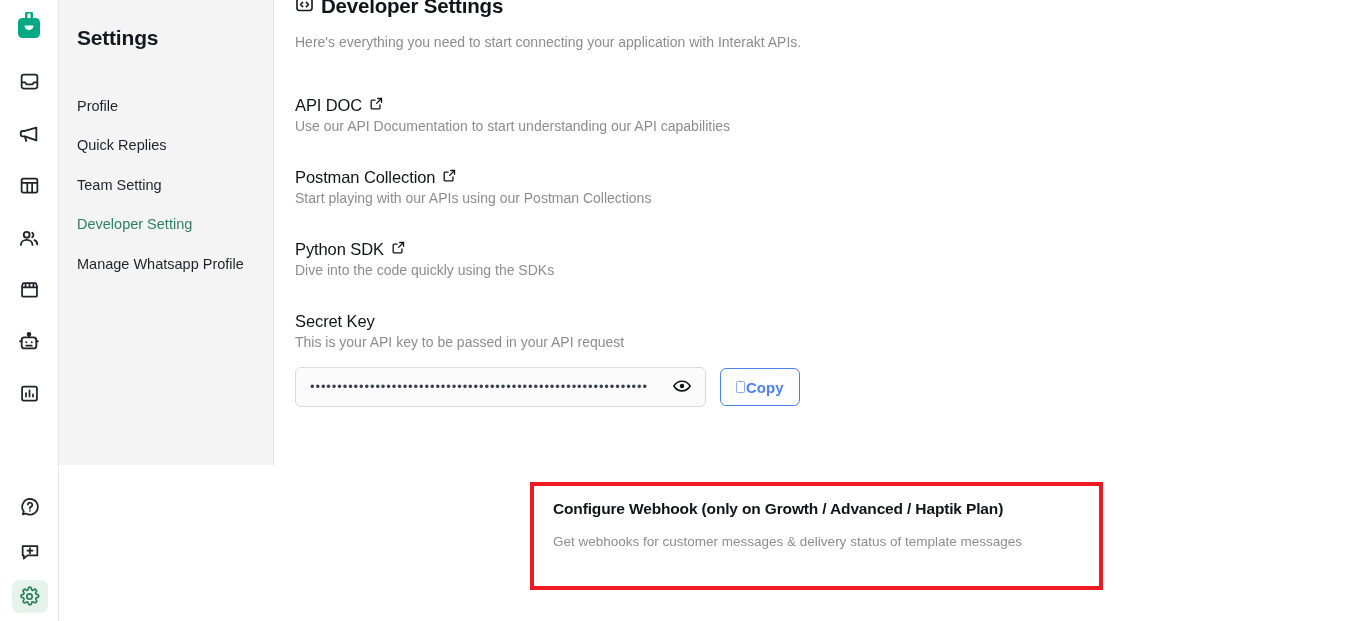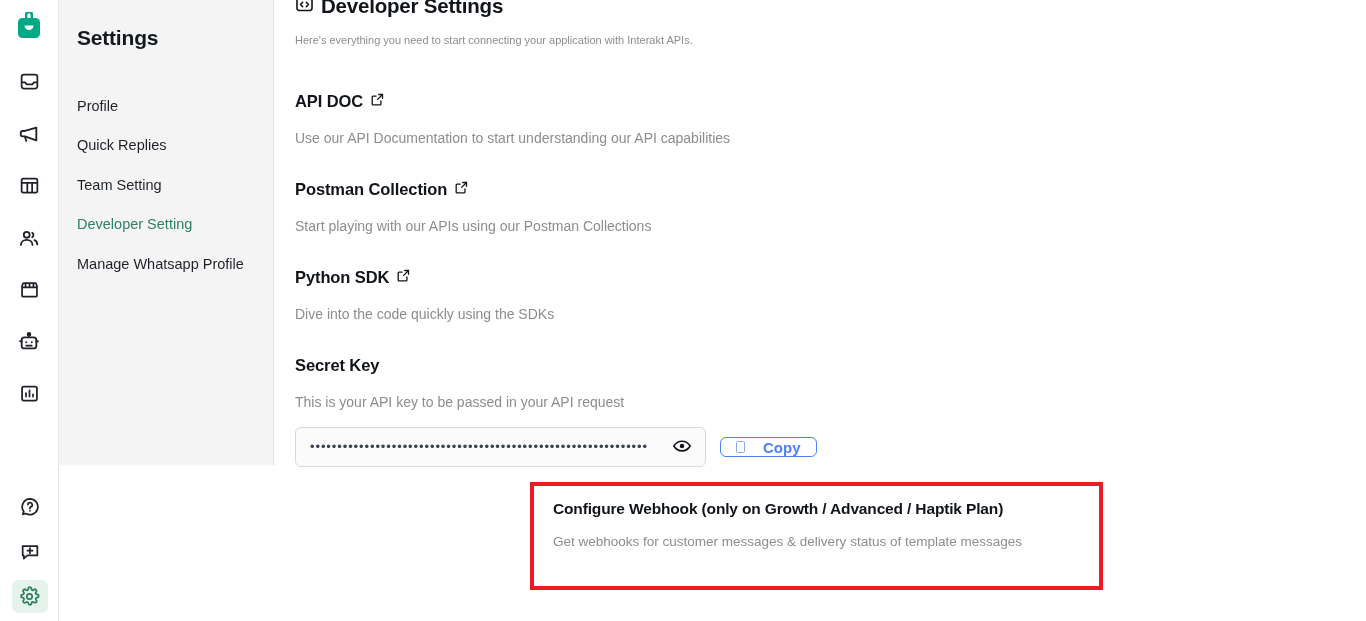--- a/index.html
+++ b/index.html
@@ -121,47 +121,47 @@
   }
 
   .page-head-title {
     font-size: 20.5px;
     font-weight: bold;
     color: #111418;
     letter-spacing: -0.2px;
   }
 
   .page-subtitle {
-    font-size: 11px;
+    font-size: 14px;
     color: #8d8d8d;
     margin-top: 16px;
   }
 
   .section {
     margin-top: 34px;
   }
   .section.first { margin-top: 46px; }
 
   .section-head {
     display: flex;
     align-items: center;
     gap: 7px;
   }
 
   .section-title {
     font-size: 16.5px;
-    font-weight: bold;
+    font-weight: normal;
     color: #111418;
     letter-spacing: -0.1px;
   }
 
   .section-desc {
     font-size: 14px;
     color: #8d8d8d;
-    margin-top: 19px;
+    margin-top: 3px;
   }
 
   .ext-icon { display: block; cursor: pointer; }
 
   
   .secret-row {
     display: flex;
     align-items: center;
     gap: 14px;
     margin-top: 17px;
@@ -191,31 +191,31 @@
   }
 
   .eye-btn {
     width: 26px; height: 26px;
     display: flex; align-items: center; justify-content: center;
     cursor: pointer;
     background: none; border: none;
   }
 
   .copy-btn {
-    height: 20px;
+    height: 38px;
     border: 1px solid #4d82f3;
     border-radius: 6px;
     background: #ffffff;
     color: #4d82f3;
     font-size: 15px;
     font-weight: bold;
     padding: 0 15px;
     display: flex;
     align-items: center;
-    gap: 18px;
+    gap: 1px;
     cursor: pointer;
     font-family: "Liberation Sans", sans-serif;
   }
 
   .copy-sq {
     width: 9px; height: 12px;
     border: 1.5px solid #8aa9f0;
     border-radius: 1.5px;
     display: block;
   }

